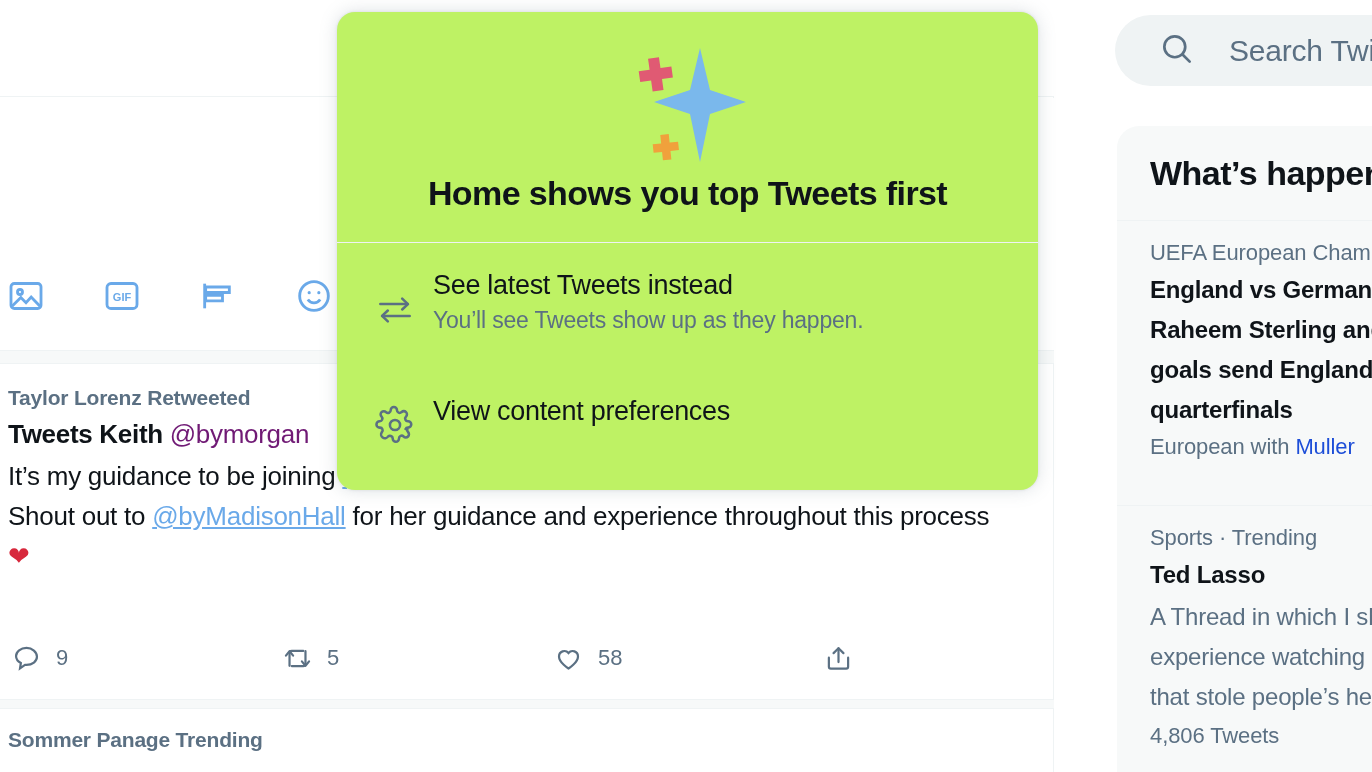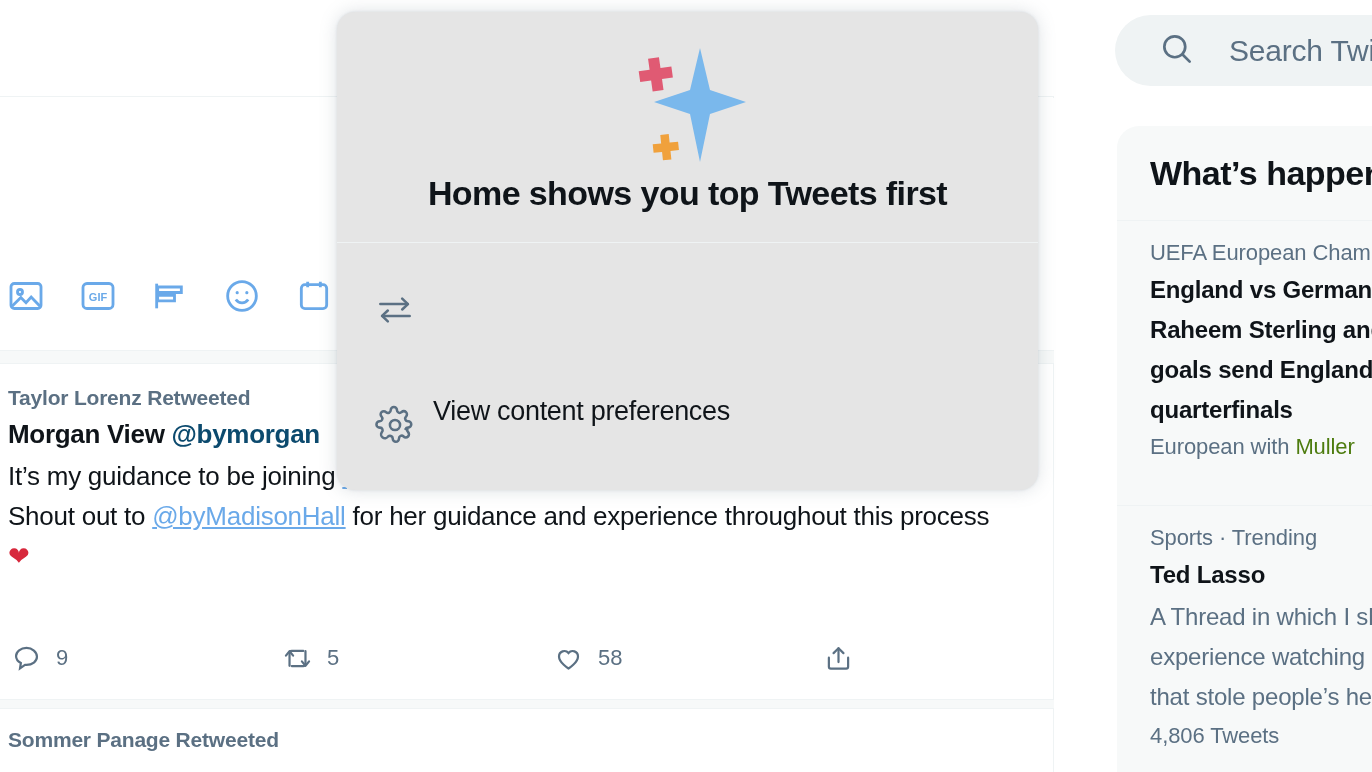--- a/index.html
+++ b/index.html
@@ -23,41 +23,41 @@
 
   
   .compose{
     position:absolute; left:0; top:98px; width:1054px; height:252px; background:#fff;
   }
   .compose-placeholder{
     position:absolute; left:8px; top:58px;
     font-size:33px; color:#5b7083; letter-spacing:-0.2px; white-space:nowrap;
   }
   .compose-actions{
-    position:absolute; left:6px; top:178px; display:flex; align-items:center; gap:32px;
+    position:absolute; left:6px; top:178px; display:flex; align-items:center; gap:56px;
   }
   .compose-actions .ci{ width:40px; height:40px; display:block; }
   .compose-actions svg{ display:block; }
 
   .band{
     position:absolute; left:0; top:350px; width:1054px; height:14px;
     background:#f7f9f9; border-top:1px solid #eff3f4; border-bottom:1px solid #eff3f4;
   }
 
   
   .tweet{ position:absolute; left:0; top:352px; width:1236px; }
   .rt-label{
     font-size:21px; font-weight:bold; color:#5b7083;
     padding:34px 0 0 8px; letter-spacing:-0.2px; white-space:nowrap;
   }
   .tweet-head{
     padding:9px 0 0 8px; font-size:26px; letter-spacing:-0.3px; white-space:nowrap;
   }
   .tweet-head .name{ font-weight:bold; color:#0f1419; }
-  .tweet-head .handle{ color:#0c4a6e; font-weight:bold; }
+  .tweet-head .handle{ color:#701a75; font-weight:normal; }
   .tweet-body{
     padding:6px 8px 0 8px; font-size:26px; line-height:40px;
     color:#0f1419; letter-spacing:-0.25px; max-width:1010px;
   }
   .tweet-body .mention{ color:#6aa9e9;text-decoration:underline; }
   .heart{ color:#d7283c; font-size:26px; }
 
   .tweet-actions{
     position:absolute; left:0; top:630px; width:1054px; height:56px;
     display:flex; align-items:center;
@@ -104,27 +104,27 @@
   .trend{ padding:19px 0 18px 33px; }
   .trend .cat{ font-size:22px; color:#5b7083; letter-spacing:-0.1px; white-space:nowrap; }
   .trend .ttl{
     font-size:24px; font-weight:bold; color:#0f1419;
     line-height:40px; letter-spacing:-0.2px; margin-top:4px;
   }
   .trend .ttl-plain{
     font-size:24px; color:#5b7083; line-height:40px; letter-spacing:-0.2px; margin-top:2px;
   }
   .trend .meta{ font-size:22px; color:#5b7083; margin-top:4px; letter-spacing:-0.1px; }
-  .trend .meta .lnk{ color:#4d7c0f; }
+  .trend .meta .lnk{ color:#1d4ed8; }
   .trend .count{ font-size:22px; color:#5b7083; margin-top:6px; letter-spacing:-0.1px; }
 
   
   .modal{
     position:absolute; left:337px; top:12px; width:701px; height:478px;
-    background:#e5e5e5; border-radius:18px;
+    background:#bef264; border-radius:18px;
     box-shadow:0 0 18px rgba(101,119,134,0.22), 0 0 3px rgba(101,119,134,0.18);
     overflow:hidden; z-index:50;
   }
   .modal-hero{ height:230px; position:relative; }
   .sparkle{ position:absolute; left:285px; top:28px; }
   .modal-title{
     position:absolute; left:0; top:162px; width:701px; text-align:center;
     font-size:34px; font-weight:bold; color:#0f1419; letter-spacing:-0.6px;
   }
   .modal-sep{ height:1px; background:#eff3f4; }
@@ -188,21 +188,21 @@
         </span>
       </div>
     </div>
 
     <div class="band"></div>
 
     <div class="tweet">
       <div class="rt-label">Taylor Lorenz Retweeted</div>
 
       <div class="tweet-head">
-        <span class="name">Morgan View</span>
+        <span class="name">Tweets Keith</span>
         <span class="handle">@bymorgan</span>
       </div>
 
       <div class="tweet-body">
         <span>It’s my guidance to be joining </span><span class="mention">@BusinessInsider</span><span> next week as an editorial news fellow! Shout out to </span><span class="mention">@byMadisonHall</span><span> for her guidance and experience throughout this process </span><span class="heart">❤</span>
       </div>
     </div>
 
     <div class="tweet-actions">
       <div class="act a-reply">
@@ -241,21 +241,21 @@
             <path d="M5 11.4v6.6a1.4 1.4 0 0 0 1.4 1.4h11.2a1.4 1.4 0 0 0 1.4-1.4v-6.6"></path>
             <path d="M12 14.6V4.6"></path>
             <path d="M8.4 8.1L12 4.5l3.6 3.6"></path>
           </svg>
         </span>
         <span class="num"></span>
       </div>
     </div>
 
     <div class="divider2"></div>
-    <div class="rt-label2">Sommer Panage Retweeted</div>
+    <div class="rt-label2">Sommer Panage Trending</div>
   </div>
 
   <div class="side">
 
     <div class="search-pill">
       <span class="sicon">
         <svg width="38" height="38" viewBox="0 0 24 24" fill="none" stroke="#5b7083" stroke-width="1.7" stroke-linecap="round">
           <circle cx="10.6" cy="10.6" r="6.6"></circle>
           <path d="M15.5 15.5L20 20"></path>
         </svg>
@@ -303,20 +303,24 @@
 
     <div class="m-item" id="item-latest">
       <span class="m-ico">
         <svg width="42" height="42" viewBox="0 0 24 24" fill="none" stroke="#5b7083" stroke-width="1.45" stroke-linecap="round" stroke-linejoin="round">
           <path d="M3.6 8.6h15.6"></path>
           <path d="M16.1 5.5l3.3 3.1-3.3 3.1"></path>
           <path d="M20.4 15.4H4.8"></path>
           <path d="M7.9 12.3l-3.3 3.1 3.3 3.1"></path>
         </svg>
       </span>
+      <div class="m-body">
+        <div class="m-label">See latest Tweets instead</div>
+        <div class="m-sub">You’ll see Tweets show up as they happen.</div>
+      </div>
     </div>
 
     <div class="m-item" id="item-prefs">
       <span class="m-ico">
         <svg width="42" height="42" viewBox="0 0 24 24" fill="none" stroke="#5b7083" stroke-width="1.45" stroke-linejoin="round">
           <path d="M12 9.1a2.9 2.9 0 1 0 0 5.8 2.9 2.9 0 0 0 0-5.8z"></path>
           <path d="M19.1 14.3a1.5 1.5 0 0 0 .3 1.65l.05.06a1.8 1.8 0 1 1-2.55 2.55l-.06-.05a1.5 1.5 0 0 0-1.65-.3 1.5 1.5 0 0 0-.9 1.37v.17a1.8 1.8 0 0 1-3.6 0v-.09a1.5 1.5 0 0 0-.98-1.37 1.5 1.5 0 0 0-1.65.3l-.06.05A1.8 1.8 0 1 1 4.46 16.1l.05-.06a1.5 1.5 0 0 0 .3-1.65 1.5 1.5 0 0 0-1.37-.9H3.2a1.8 1.8 0 0 1 0-3.6h.09a1.5 1.5 0 0 0 1.37-.98 1.5 1.5 0 0 0-.3-1.65l-.05-.06A1.8 1.8 0 1 1 6.86 4.65l.06.05a1.5 1.5 0 0 0 1.65.3h.07a1.5 1.5 0 0 0 .9-1.37V3.5a1.8 1.8 0 0 1 3.6 0v.09a1.5 1.5 0 0 0 .9 1.37 1.5 1.5 0 0 0 1.65-.3l.06-.05a1.8 1.8 0 1 1 2.55 2.55l-.05.06a1.5 1.5 0 0 0-.3 1.65v.07a1.5 1.5 0 0 0 1.37.9h.17a1.8 1.8 0 0 1 0 3.6h-.09a1.5 1.5 0 0 0-1.37.9z"></path>
         </svg>
       </span>
       <div class="m-body">

